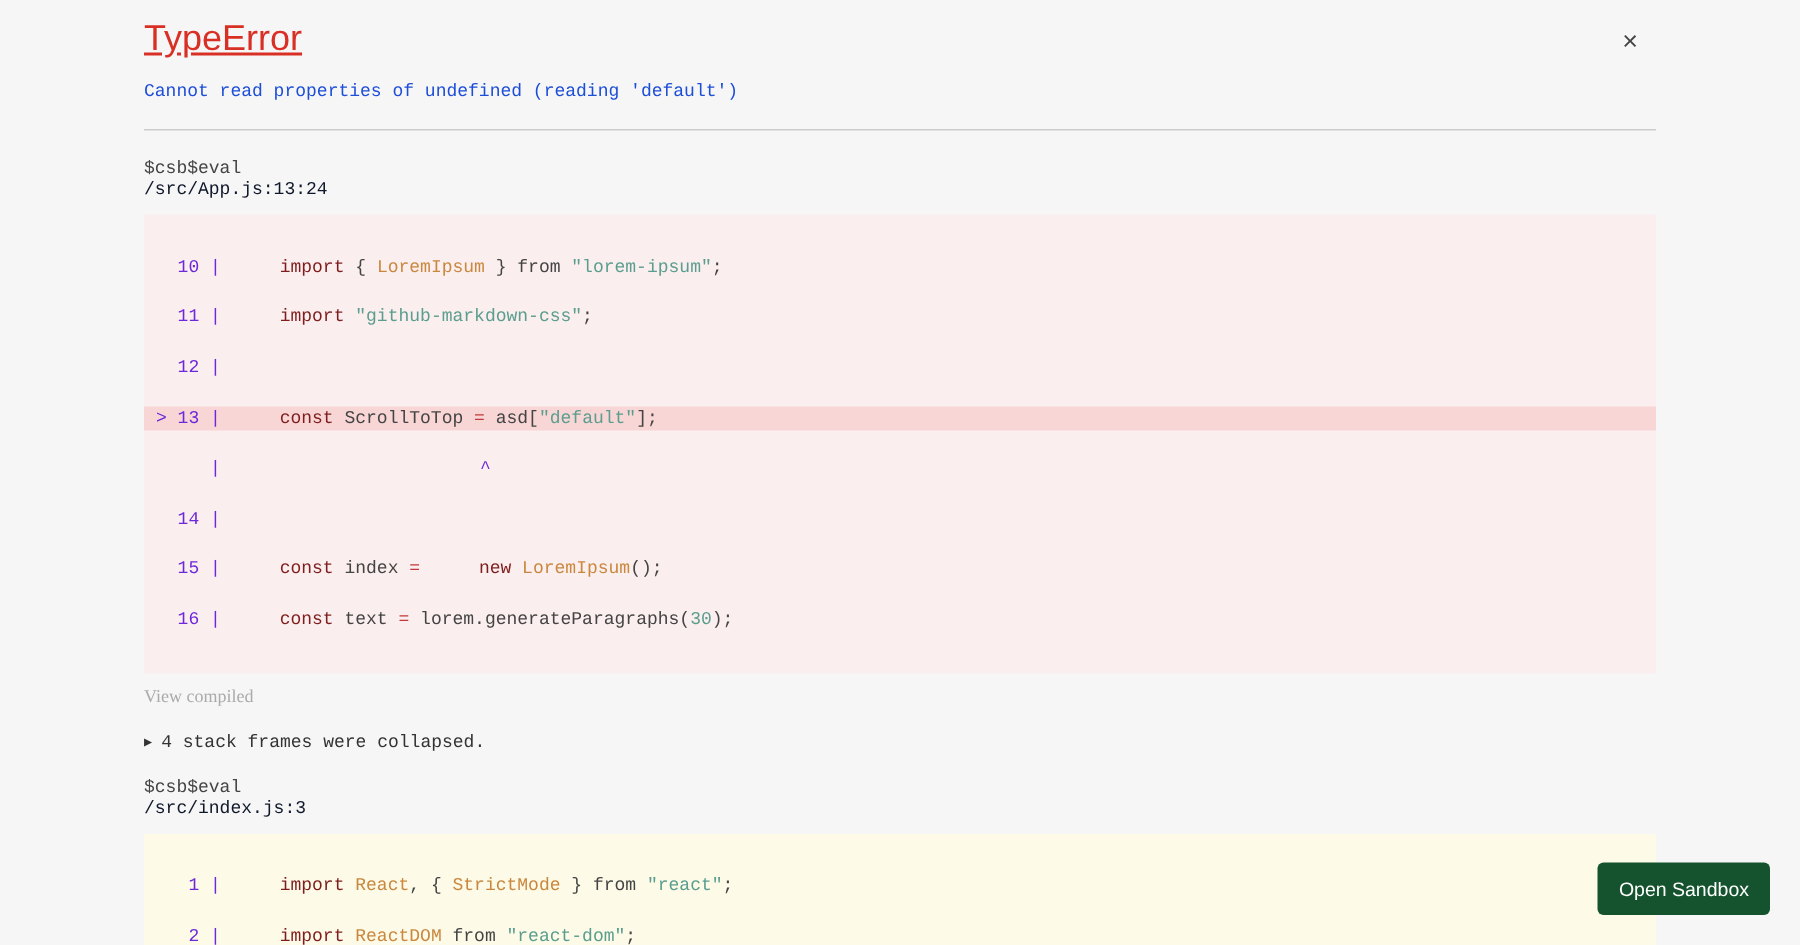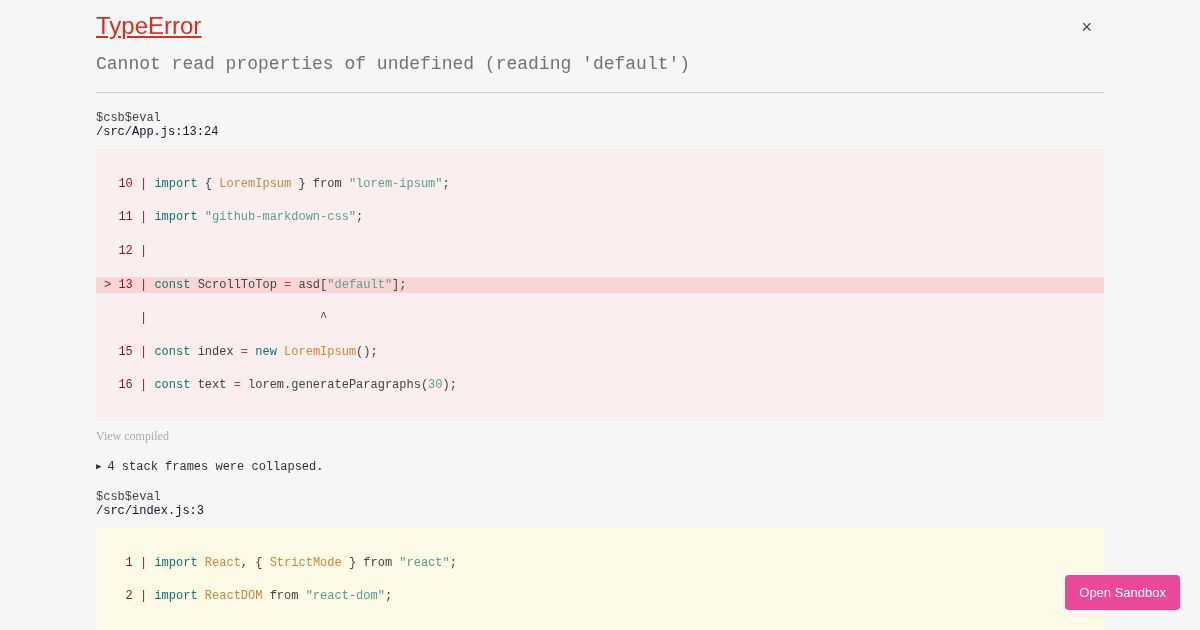--- a/index.html
+++ b/index.html
@@ -18,22 +18,22 @@
 }
 .error-title {
   color: #d93025;
   font-size: 24px;
   font-weight: 400;
   margin-bottom: 14px;
   text-decoration: underline;
 }
 .error-message {
   font-family: "SFMono-Regular", Consolas, "Liberation Mono", Menlo, monospace;
-  font-size: 18px;
-  color: #737373;
+  font-size: 12px;
+  color: #1d4ed8;
   margin-bottom: 18px;
 }
 .divider {
   border: none;
   border-top: 1px solid #ccc;
   margin-bottom: 18px;
 }
 .frame-label {
   font-family: "SFMono-Regular", Consolas, "Liberation Mono", Menlo, monospace;
   font-size: 12px;
@@ -49,22 +49,22 @@
   font-family: "SFMono-Regular", Consolas, "Liberation Mono", Menlo, monospace;
   font-size: 12px;
   padding: 10px 0;
   line-height: 1.4;
   white-space: pre;
 }
 .code-red { background: #fbeeee; }
 .code-yellow { background: #fdfae8; }
 .code-line { padding: 0 8px; }
 .code-line.highlight-red { background: #f9d6d6; }
-.ln { color: #7f1d1d; }
-.kw { color: #0f766e; }
+.ln { color: #6d28d9; }
+.kw { color: #7f1d1d; margin-left: 32px; }
 .cls { color: #c9883e; }
 .str { color: #5b9e8f; }
 .num { color: #5b9e8f; }
 .op { color: #c33939; }
 .plain { color: #444; }
 .view-compiled {
   font-family: Liberation Serif, serif;
   font-size: 12px;
   color: #aaa;
   margin: 8px 0 16px 0;
@@ -90,21 +90,21 @@
   right: 108px;
   cursor: pointer;
   font-size: 18px;
   color: #444;
   line-height: 1;
 }
 .open-sandbox {
   position: absolute;
   bottom: 20px;
   right: 20px;
-  background: #ec4899;
+  background: #14532d;
   color: #fff;
   padding: 10px 14px;
   border-radius: 4px;
   font-size: 13px;
   cursor: pointer;
   border: none;
 }
 </style>
 </head>
 <body>
@@ -116,20 +116,21 @@
 
   <div class="frame-label">$csb$eval</div>
   <div class="frame-location">/src/App.js:13:24</div>
 
   <div class="code-block code-red">
 <div class="code-line"><span class="ln">  10 | </span><span class="kw">import</span><span class="plain"> { </span><span class="cls">LoremIpsum</span><span class="plain"> } from </span><span class="str">"lorem-ipsum"</span><span class="plain">;</span></div>
 <div class="code-line"><span class="ln">  11 | </span><span class="kw">import</span><span class="plain"> </span><span class="str">"github-markdown-css"</span><span class="plain">;</span></div>
 <div class="code-line"><span class="ln">  12 | </span></div>
 <div class="code-line highlight-red"><span class="ln">&gt; 13 | </span><span class="kw">const</span><span class="plain"> ScrollToTop </span><span class="op">=</span><span class="plain"> asd[</span><span class="str">"default"</span><span class="plain">];</span></div>
 <div class="code-line"><span class="ln">     |                        ^</span></div>
+<div class="code-line"><span class="ln">  14 | </span></div>
 <div class="code-line"><span class="ln">  15 | </span><span class="kw">const</span><span class="plain"> index </span><span class="op">=</span><span class="plain"> </span><span class="kw">new</span><span class="plain"> </span><span class="cls">LoremIpsum</span><span class="plain">();</span></div>
 <div class="code-line"><span class="ln">  16 | </span><span class="kw">const</span><span class="plain"> text </span><span class="op">=</span><span class="plain"> lorem.generateParagraphs(</span><span class="num">30</span><span class="plain">);</span></div>
 </div>
 
   <div class="view-compiled">View compiled</div>
 
   <div class="collapsed-row">
     <span class="arrow">▶</span>
     <span>4 stack frames were collapsed.</span>
   </div>

